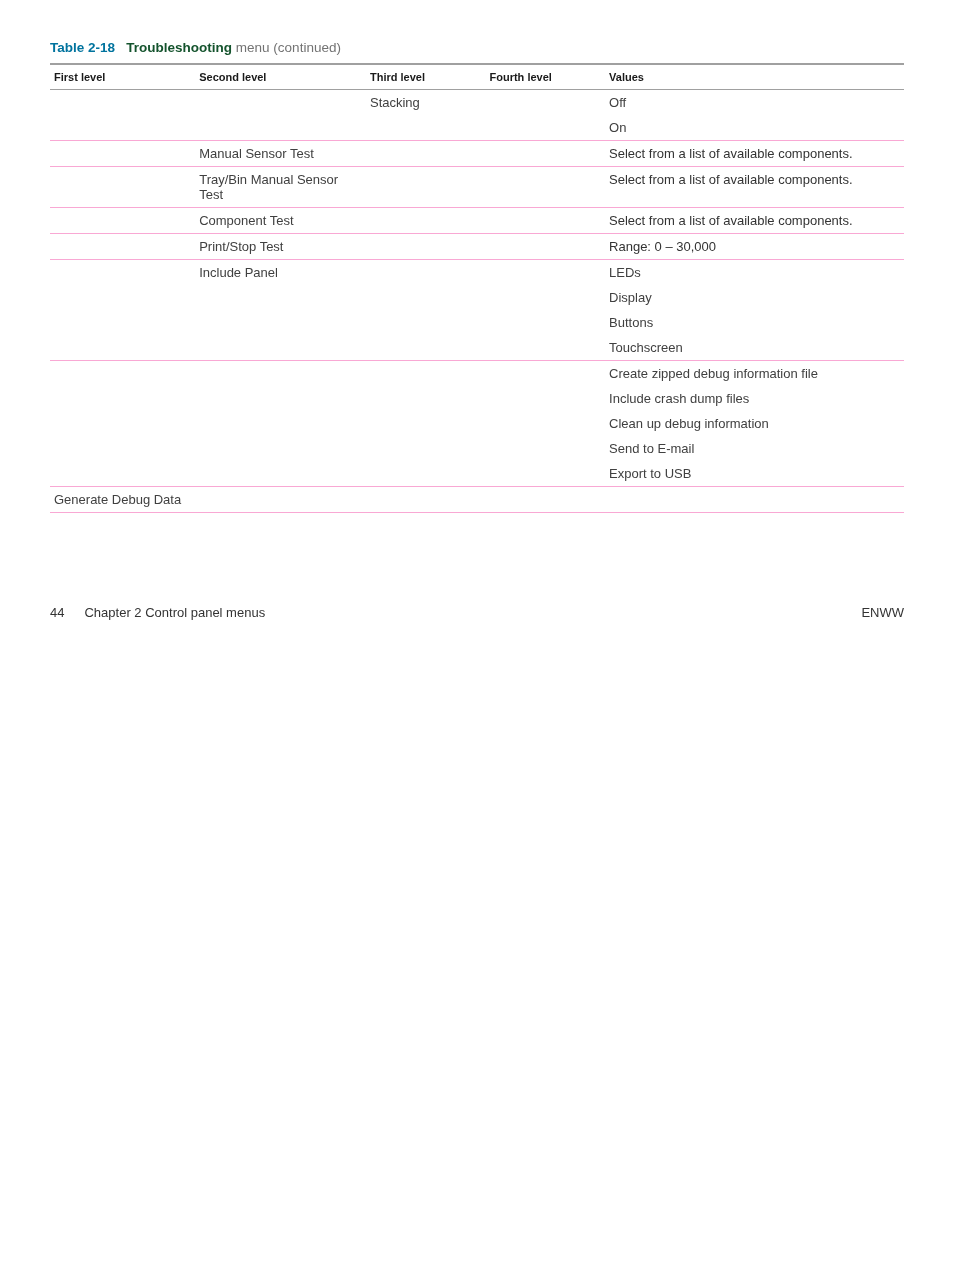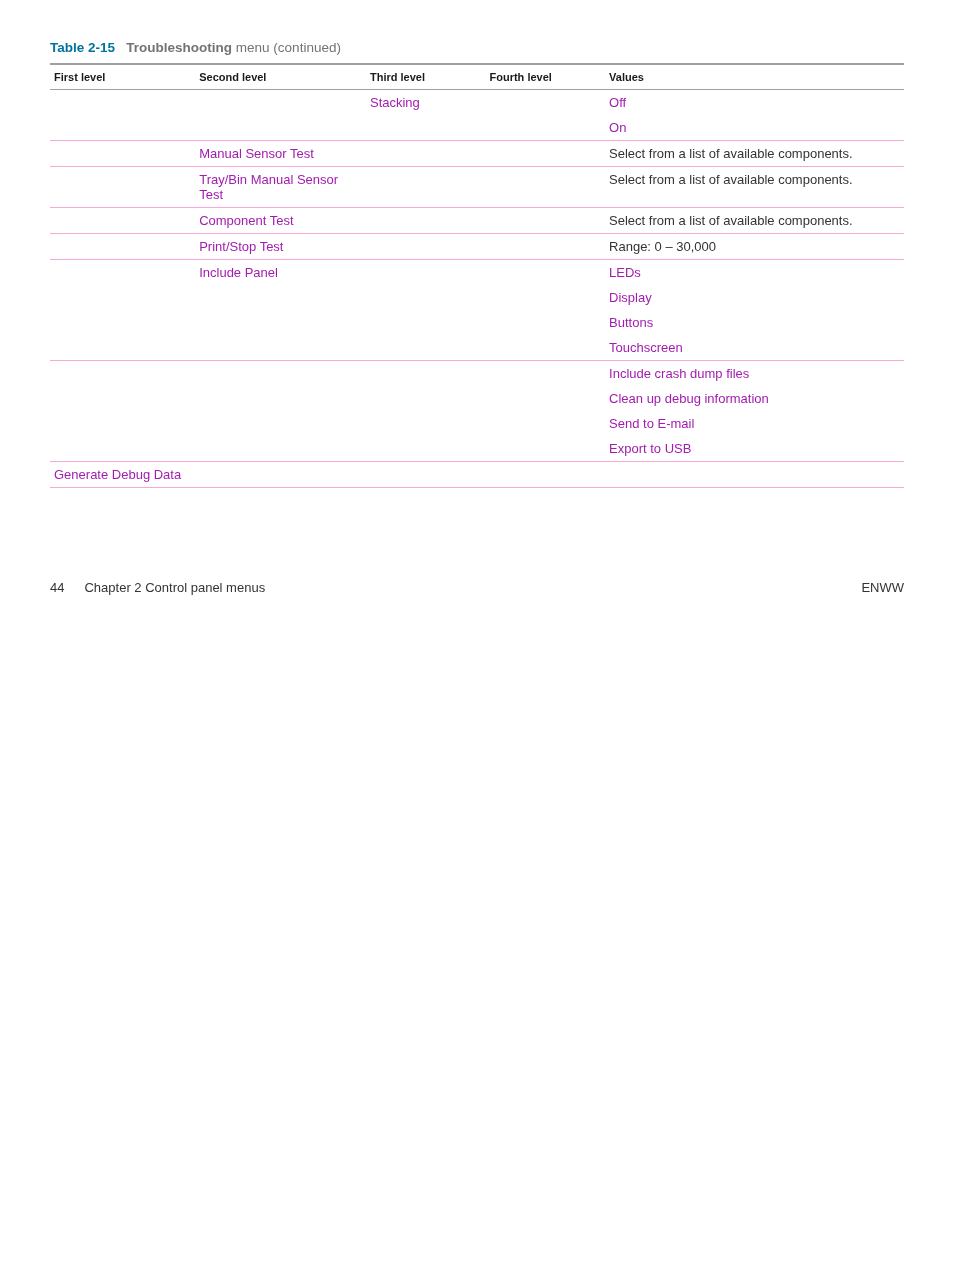--- a/index.html
+++ b/index.html
@@ -16,21 +16,21 @@
       font-weight: bold;
       margin-bottom: 8px;
       color: #1a1a1a;
     }
 
     .table-title .tbl-label {
       color: #00739e;
     }
 
     .table-title .tbl-link {
-      color: #737373;
+      color: #14532d;
     }
 
     .table-title .tbl-bold {
       color: #737373;
       font-weight: normal;
     }
 
     table {
       width: 100%;
       border-collapse: collapse;
@@ -64,21 +64,21 @@
       color: #333;
     }
 
     .col-first { width: 17%; }
     .col-second { width: 20%; }
     .col-third { width: 14%; }
     .col-fourth { width: 14%; }
     .col-values { width: 35%; }
 
     .link-color {
-      color: #a21caf;
+      color: #404040;
       margin-top: 8px;
     }
 
     .footer-area {
       margin-top: 92px;
       display: flex;
       justify-content: space-between;
       align-items: center;
       font-size: 13px;
       color: #333;
@@ -86,21 +86,21 @@
 
     .footer-left {
       display: flex;
       gap: 20px;
     }
   </style>
 </head>
 <body>
 
 <div class="table-title">
-  <span class="tbl-label">Table 2-15</span>
+  <span class="tbl-label">Table 2-18</span>
   <span>&nbsp;</span>
   <span class="tbl-link">Troubleshooting</span>
   <span class="tbl-bold"> menu (continued)</span>
 </div>
 
 <table>
   <thead>
     <tr>
       <th class="col-first">First level</th>
       <th class="col-second">Second level</th>
@@ -178,20 +178,27 @@
         <td class="col-second"></td>
         <td class="col-third"></td>
         <td class="col-fourth"></td>
         <td class="col-values link-color">Touchscreen</td>
       </tr>
       <tr class="no-border">
         <td class="col-first"></td>
         <td class="col-second"></td>
         <td class="col-third"></td>
         <td class="col-fourth"></td>
+        <td class="col-values link-color">Create zipped debug information file</td>
+      </tr>
+      <tr class="no-border">
+        <td class="col-first"></td>
+        <td class="col-second"></td>
+        <td class="col-third"></td>
+        <td class="col-fourth"></td>
         <td class="col-values link-color">Include crash dump files</td>
       </tr>
       <tr class="no-border">
         <td class="col-first"></td>
         <td class="col-second"></td>
         <td class="col-third"></td>
         <td class="col-fourth"></td>
         <td class="col-values link-color">Clean up debug information</td>
       </tr>
       <tr class="no-border">

